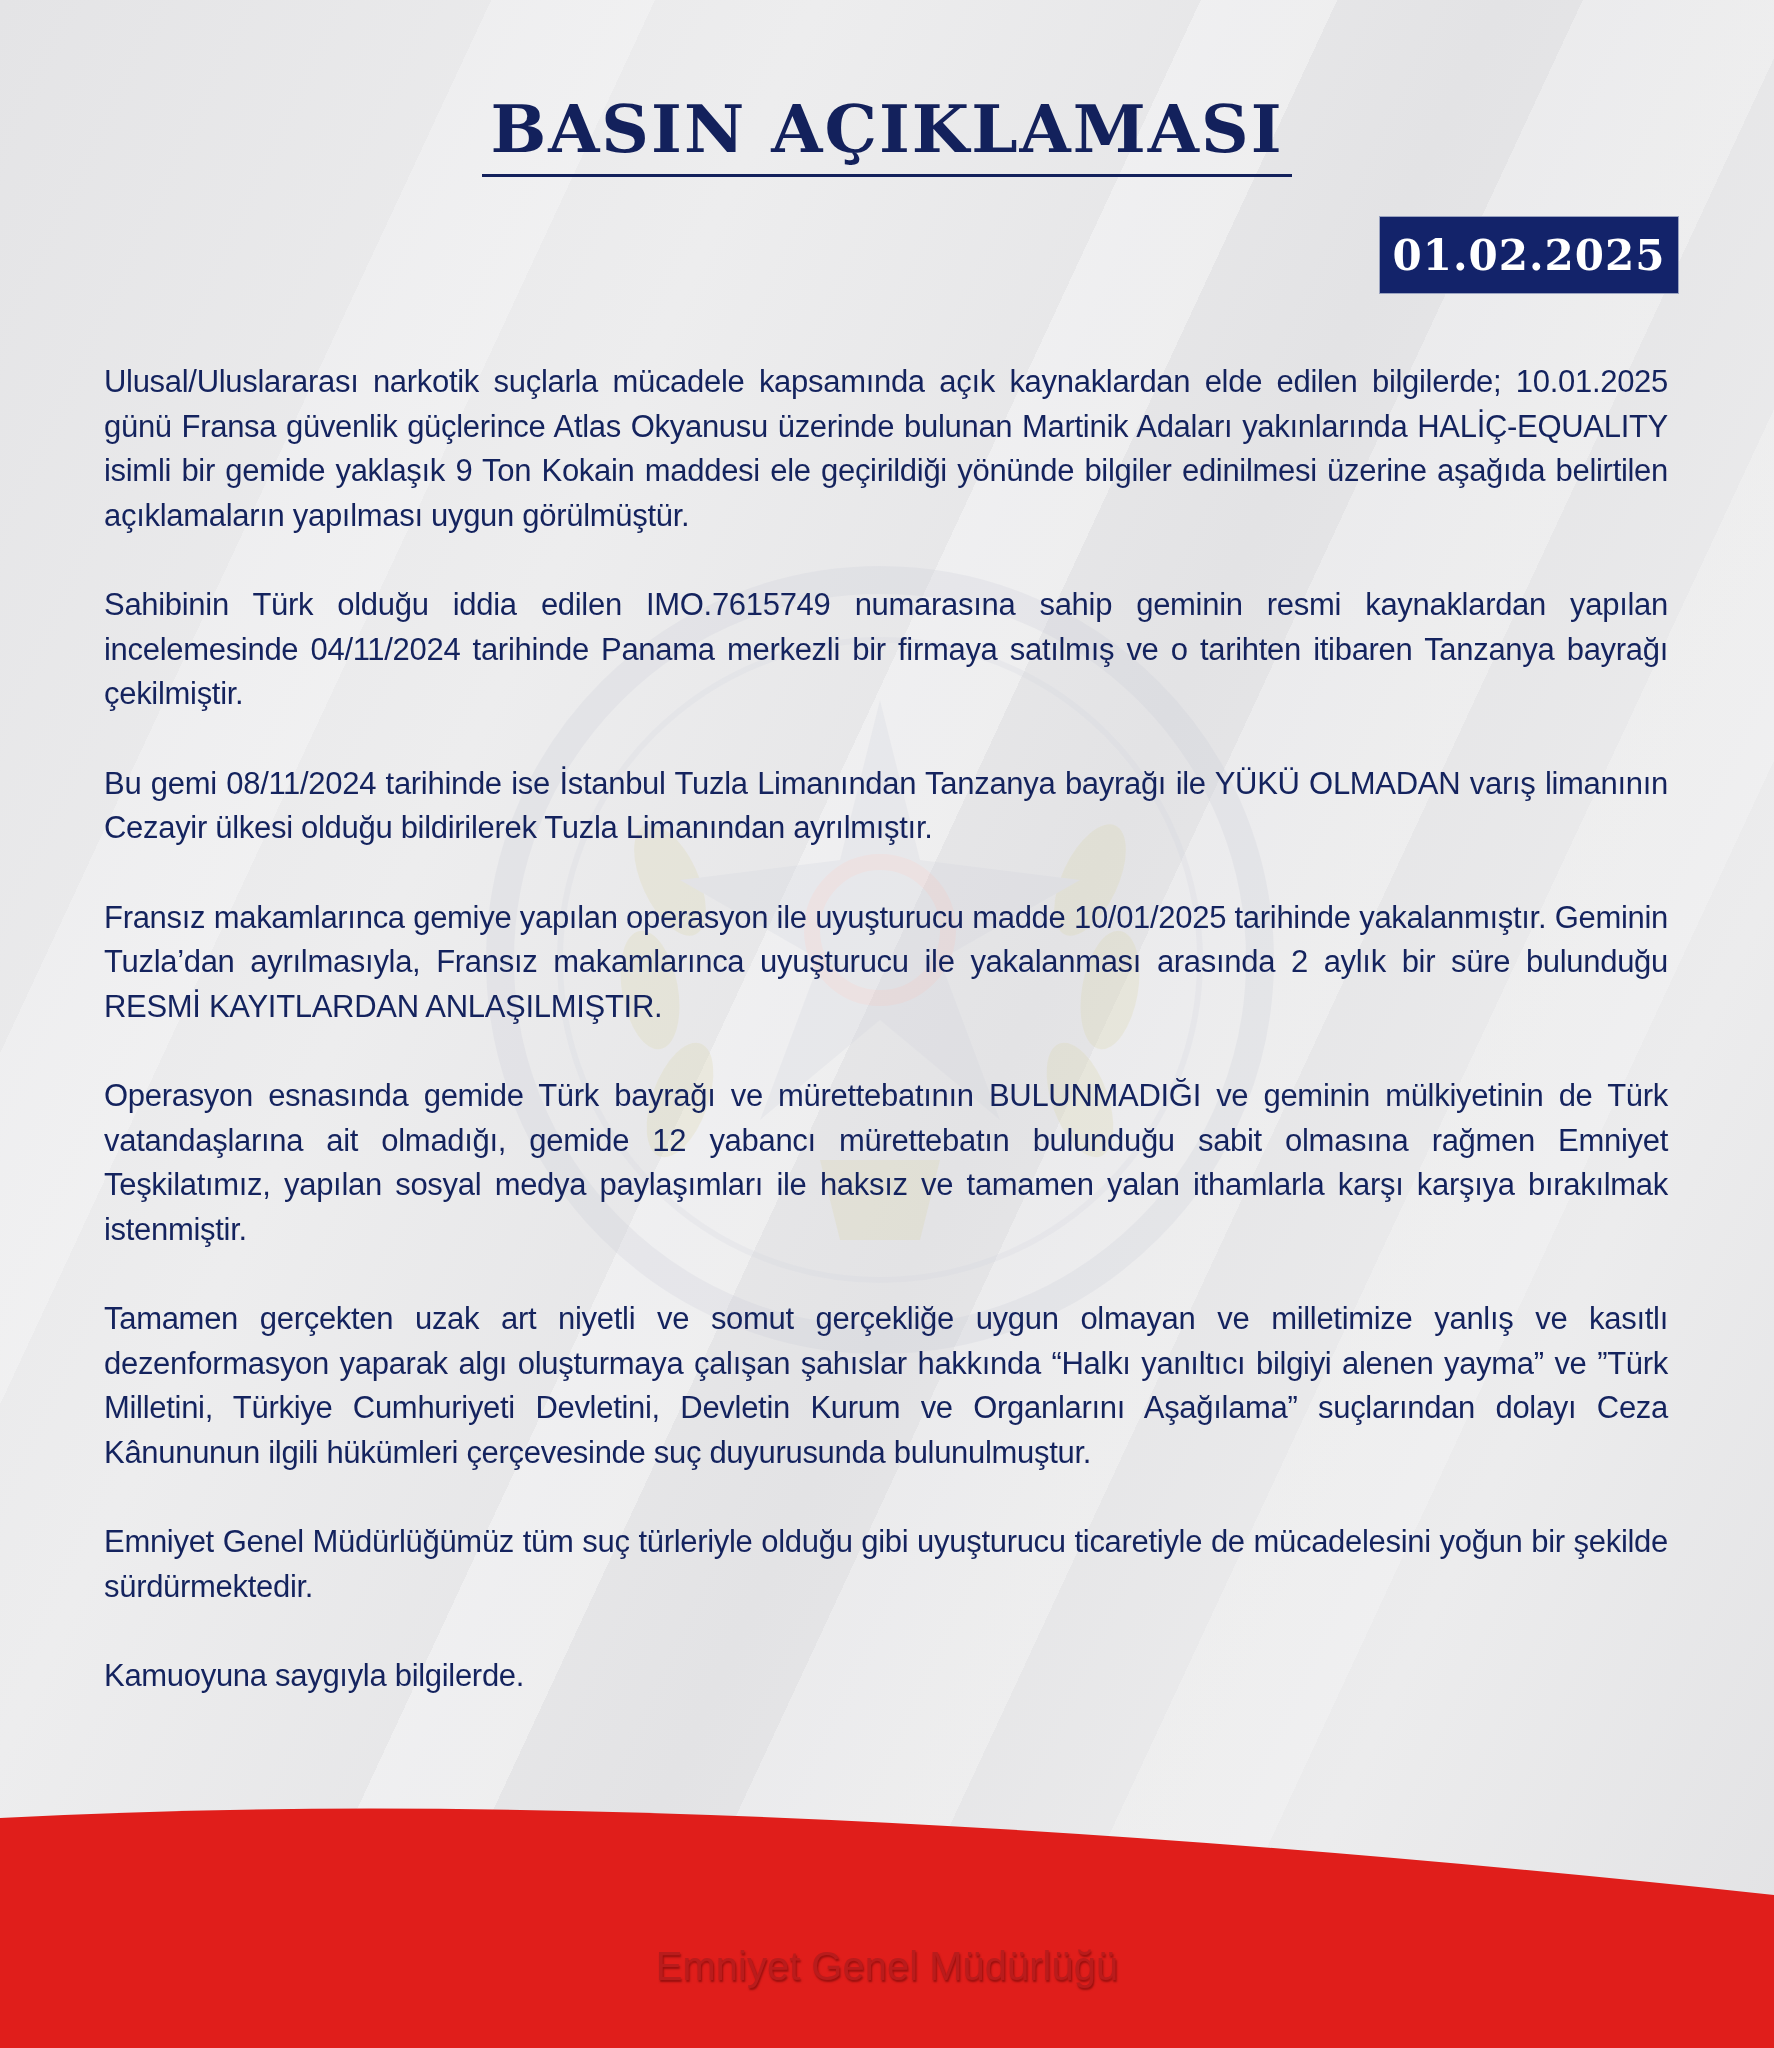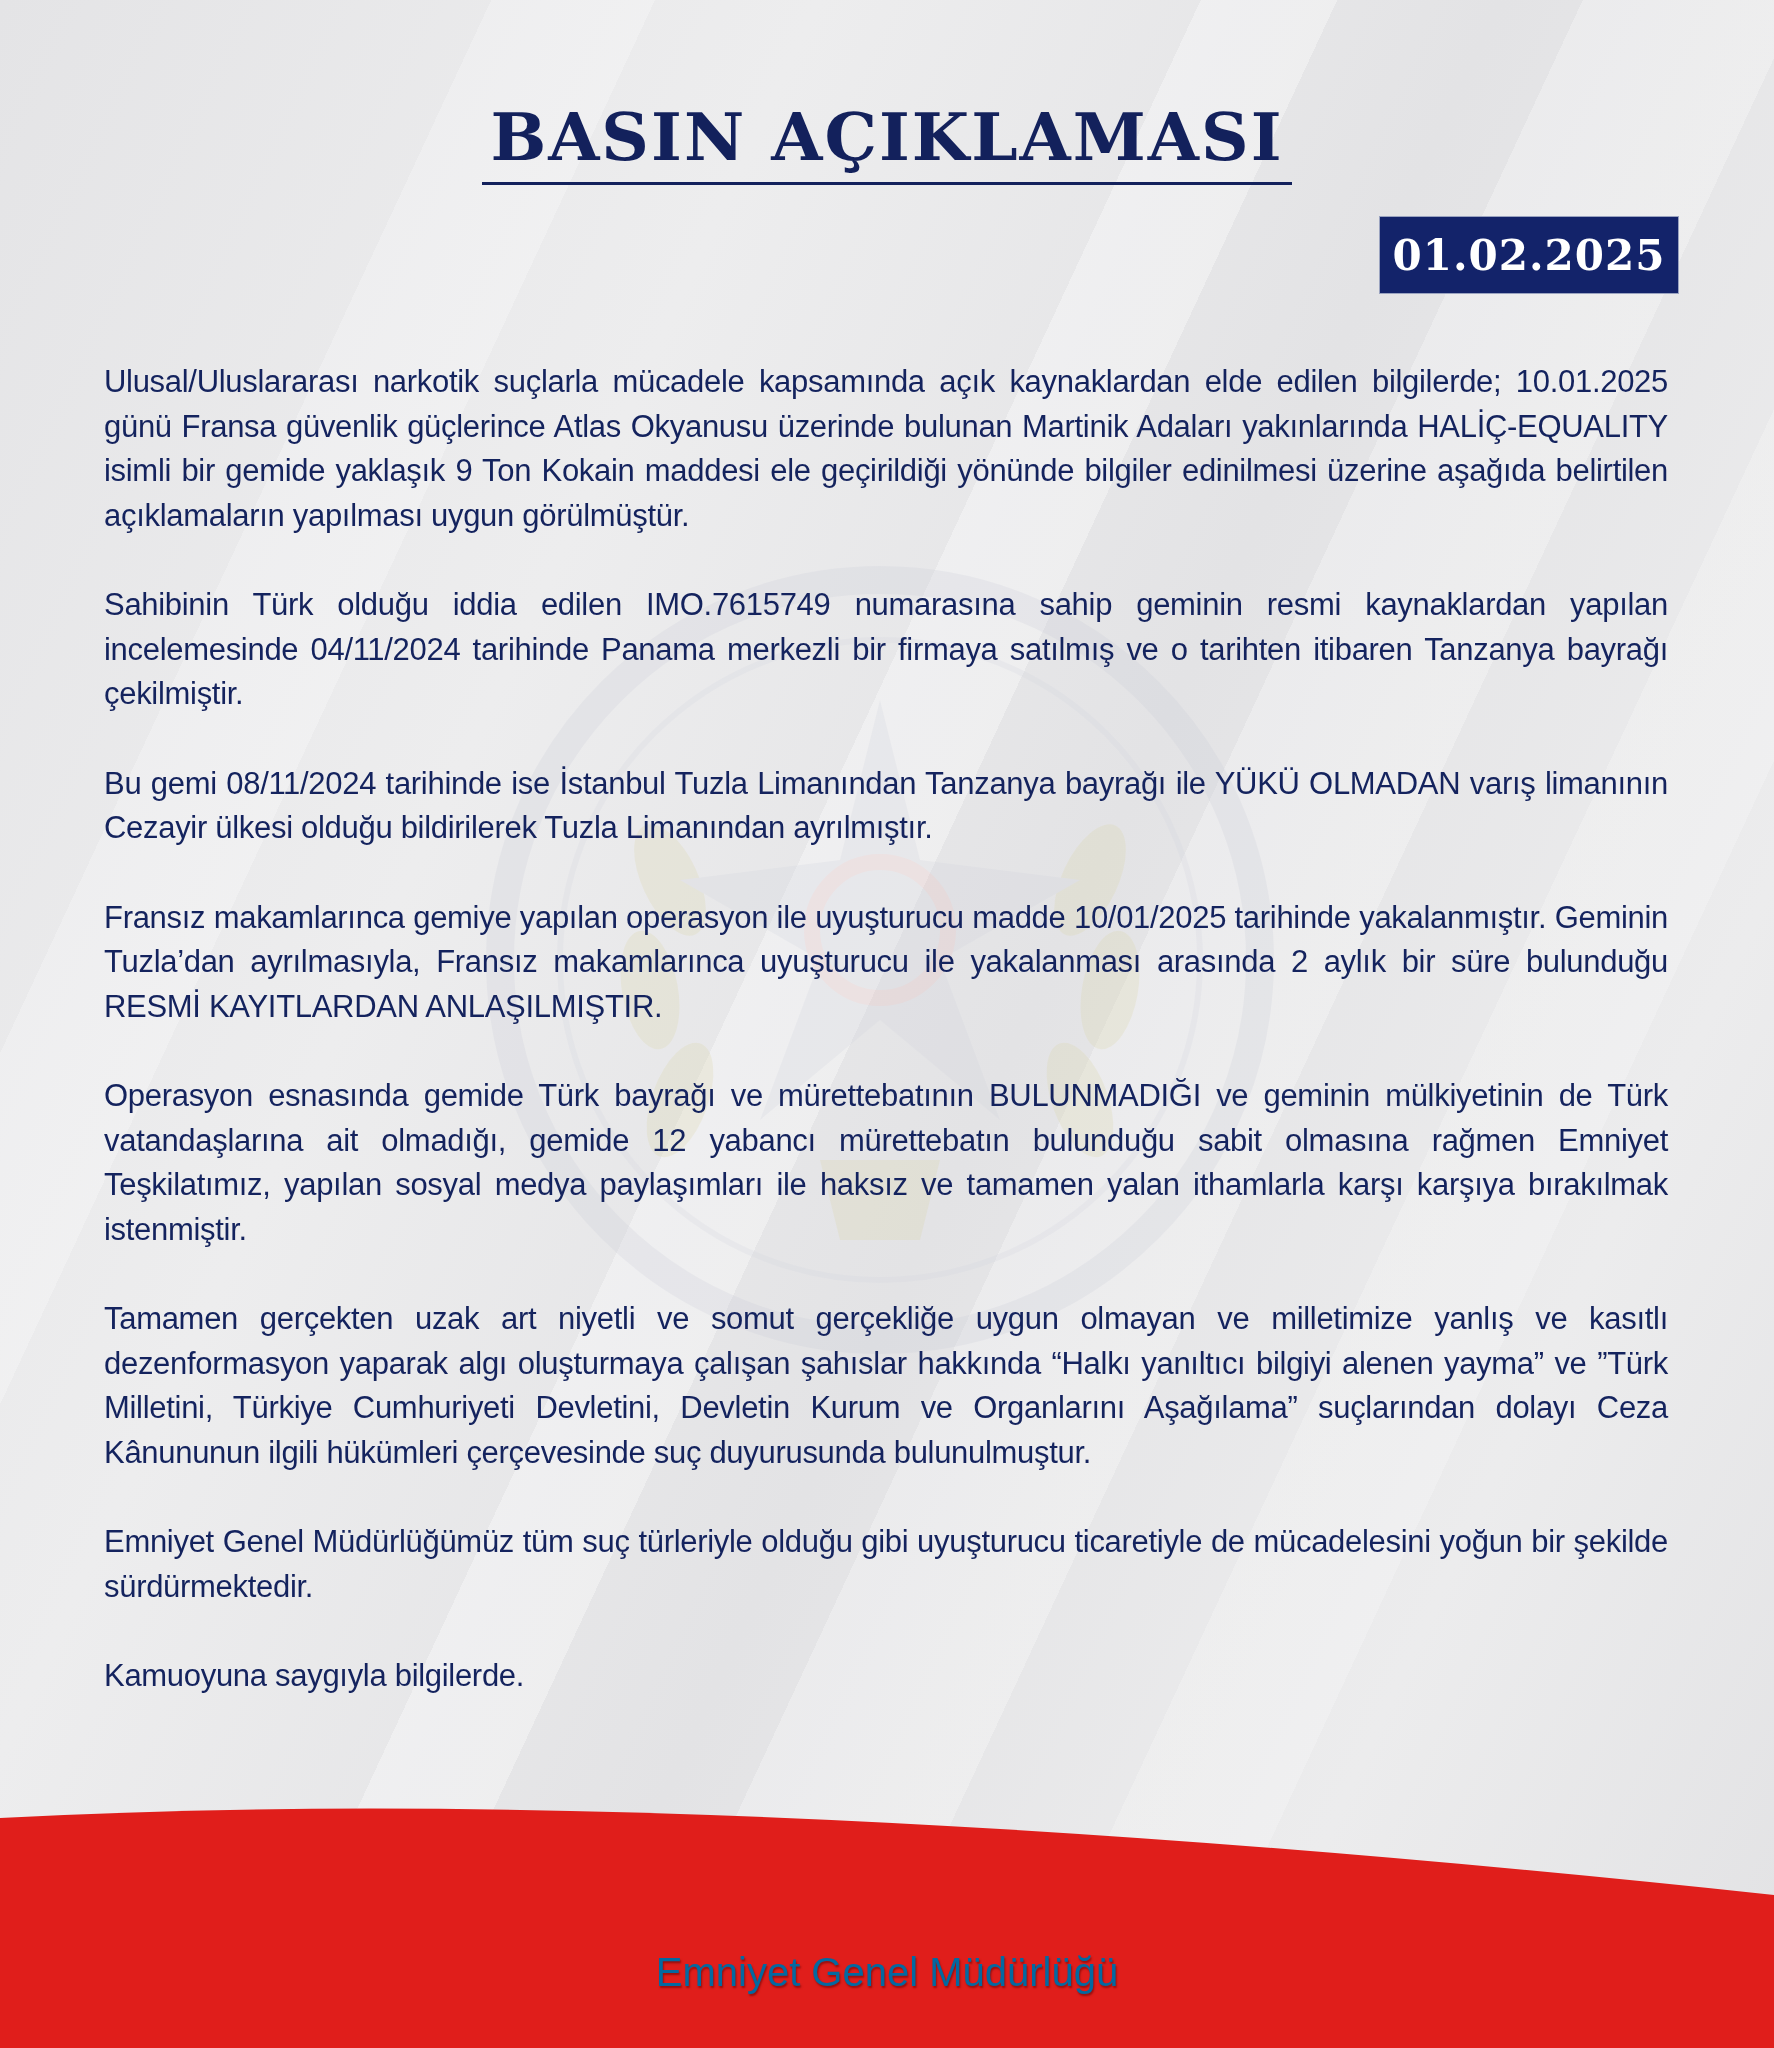--- a/index.html
+++ b/index.html
@@ -92,23 +92,23 @@
       height: 248px;
     }
     .footer svg {
       position: absolute;
       inset: 0;
     }
     .footer-text {
       position: absolute;
       left: 0;
       width: 100%;
-      top: 150px;
+      top: 144px;
       text-align: center;
-      color: #0369a1;
+      color: #b91c1c;
       font-family: "Liberation Sans", sans-serif;
       font-size: 40px;
       text-shadow: 1px 2px 2px rgba(80,0,0,0.5);
     }
   </style>
 </head>
 <body>
 
 <div class="stripes"></div>
 
@@ -122,21 +122,21 @@
     <ellipse cx="305" cy="160" rx="14" ry="30" transform="rotate(25 305 160)"></ellipse>
     <ellipse cx="315" cy="215" rx="14" ry="30" transform="rotate(10 315 215)"></ellipse>
     <ellipse cx="300" cy="270" rx="14" ry="30" transform="rotate(-20 300 270)"></ellipse>
     <path d="M170 300 L230 300 L220 340 L180 340 Z"></path>
   </g>
   <polygon points="200,70 220,150 300,160 230,200 260,280 200,230 140,280 170,200 100,160 180,150" fill="#cfd2dc"></polygon>
   <circle cx="200" cy="185" r="34" fill="none" stroke="#e6b5b5" stroke-width="8"></circle>
 </svg>
 
 <div class="title-wrap">
-  <h1 class="title" style="margin:8px">BASIN AÇIKLAMASI</h1>
+  <h1 class="title" style="margin:0">BASIN AÇIKLAMASI</h1>
 </div>
 
 <div class="date-badge">01.02.2025</div>
 
 <div class="content">
   <p>Ulusal/Uluslararası narkotik suçlarla mücadele kapsamında açık kaynaklardan elde edilen bilgilerde; 10.01.2025 günü Fransa güvenlik güçlerince Atlas Okyanusu üzerinde bulunan Martinik Adaları yakınlarında HALİÇ-EQUALITY isimli bir gemide yaklaşık 9 Ton Kokain maddesi ele geçirildiği yönünde bilgiler edinilmesi üzerine aşağıda belirtilen açıklamaların yapılması uygun görülmüştür.</p>
   <p>Sahibinin Türk olduğu iddia edilen IMO.7615749 numarasına sahip geminin resmi kaynaklardan yapılan incelemesinde 04/11/2024 tarihinde Panama merkezli bir firmaya satılmış ve o tarihten itibaren Tanzanya bayrağı çekilmiştir.</p>
   <p>Bu gemi 08/11/2024 tarihinde ise İstanbul Tuzla Limanından Tanzanya bayrağı ile YÜKÜ OLMADAN varış limanının Cezayir ülkesi olduğu bildirilerek Tuzla Limanından ayrılmıştır.</p>
   <p>Fransız makamlarınca gemiye yapılan operasyon ile uyuşturucu madde 10/01/2025 tarihinde yakalanmıştır. Geminin Tuzla’dan ayrılmasıyla, Fransız makamlarınca uyuşturucu ile yakalanması arasında 2 aylık bir süre bulunduğu RESMİ KAYITLARDAN ANLAŞILMIŞTIR.</p>
   <p>Operasyon esnasında gemide Türk bayrağı ve mürettebatının BULUNMADIĞI ve geminin mülkiyetinin de Türk vatandaşlarına ait olmadığı, gemide 12 yabancı mürettebatın bulunduğu sabit olmasına rağmen Emniyet Teşkilatımız, yapılan sosyal medya paylaşımları ile haksız ve tamamen yalan ithamlarla karşı karşıya bırakılmak istenmiştir.</p>

